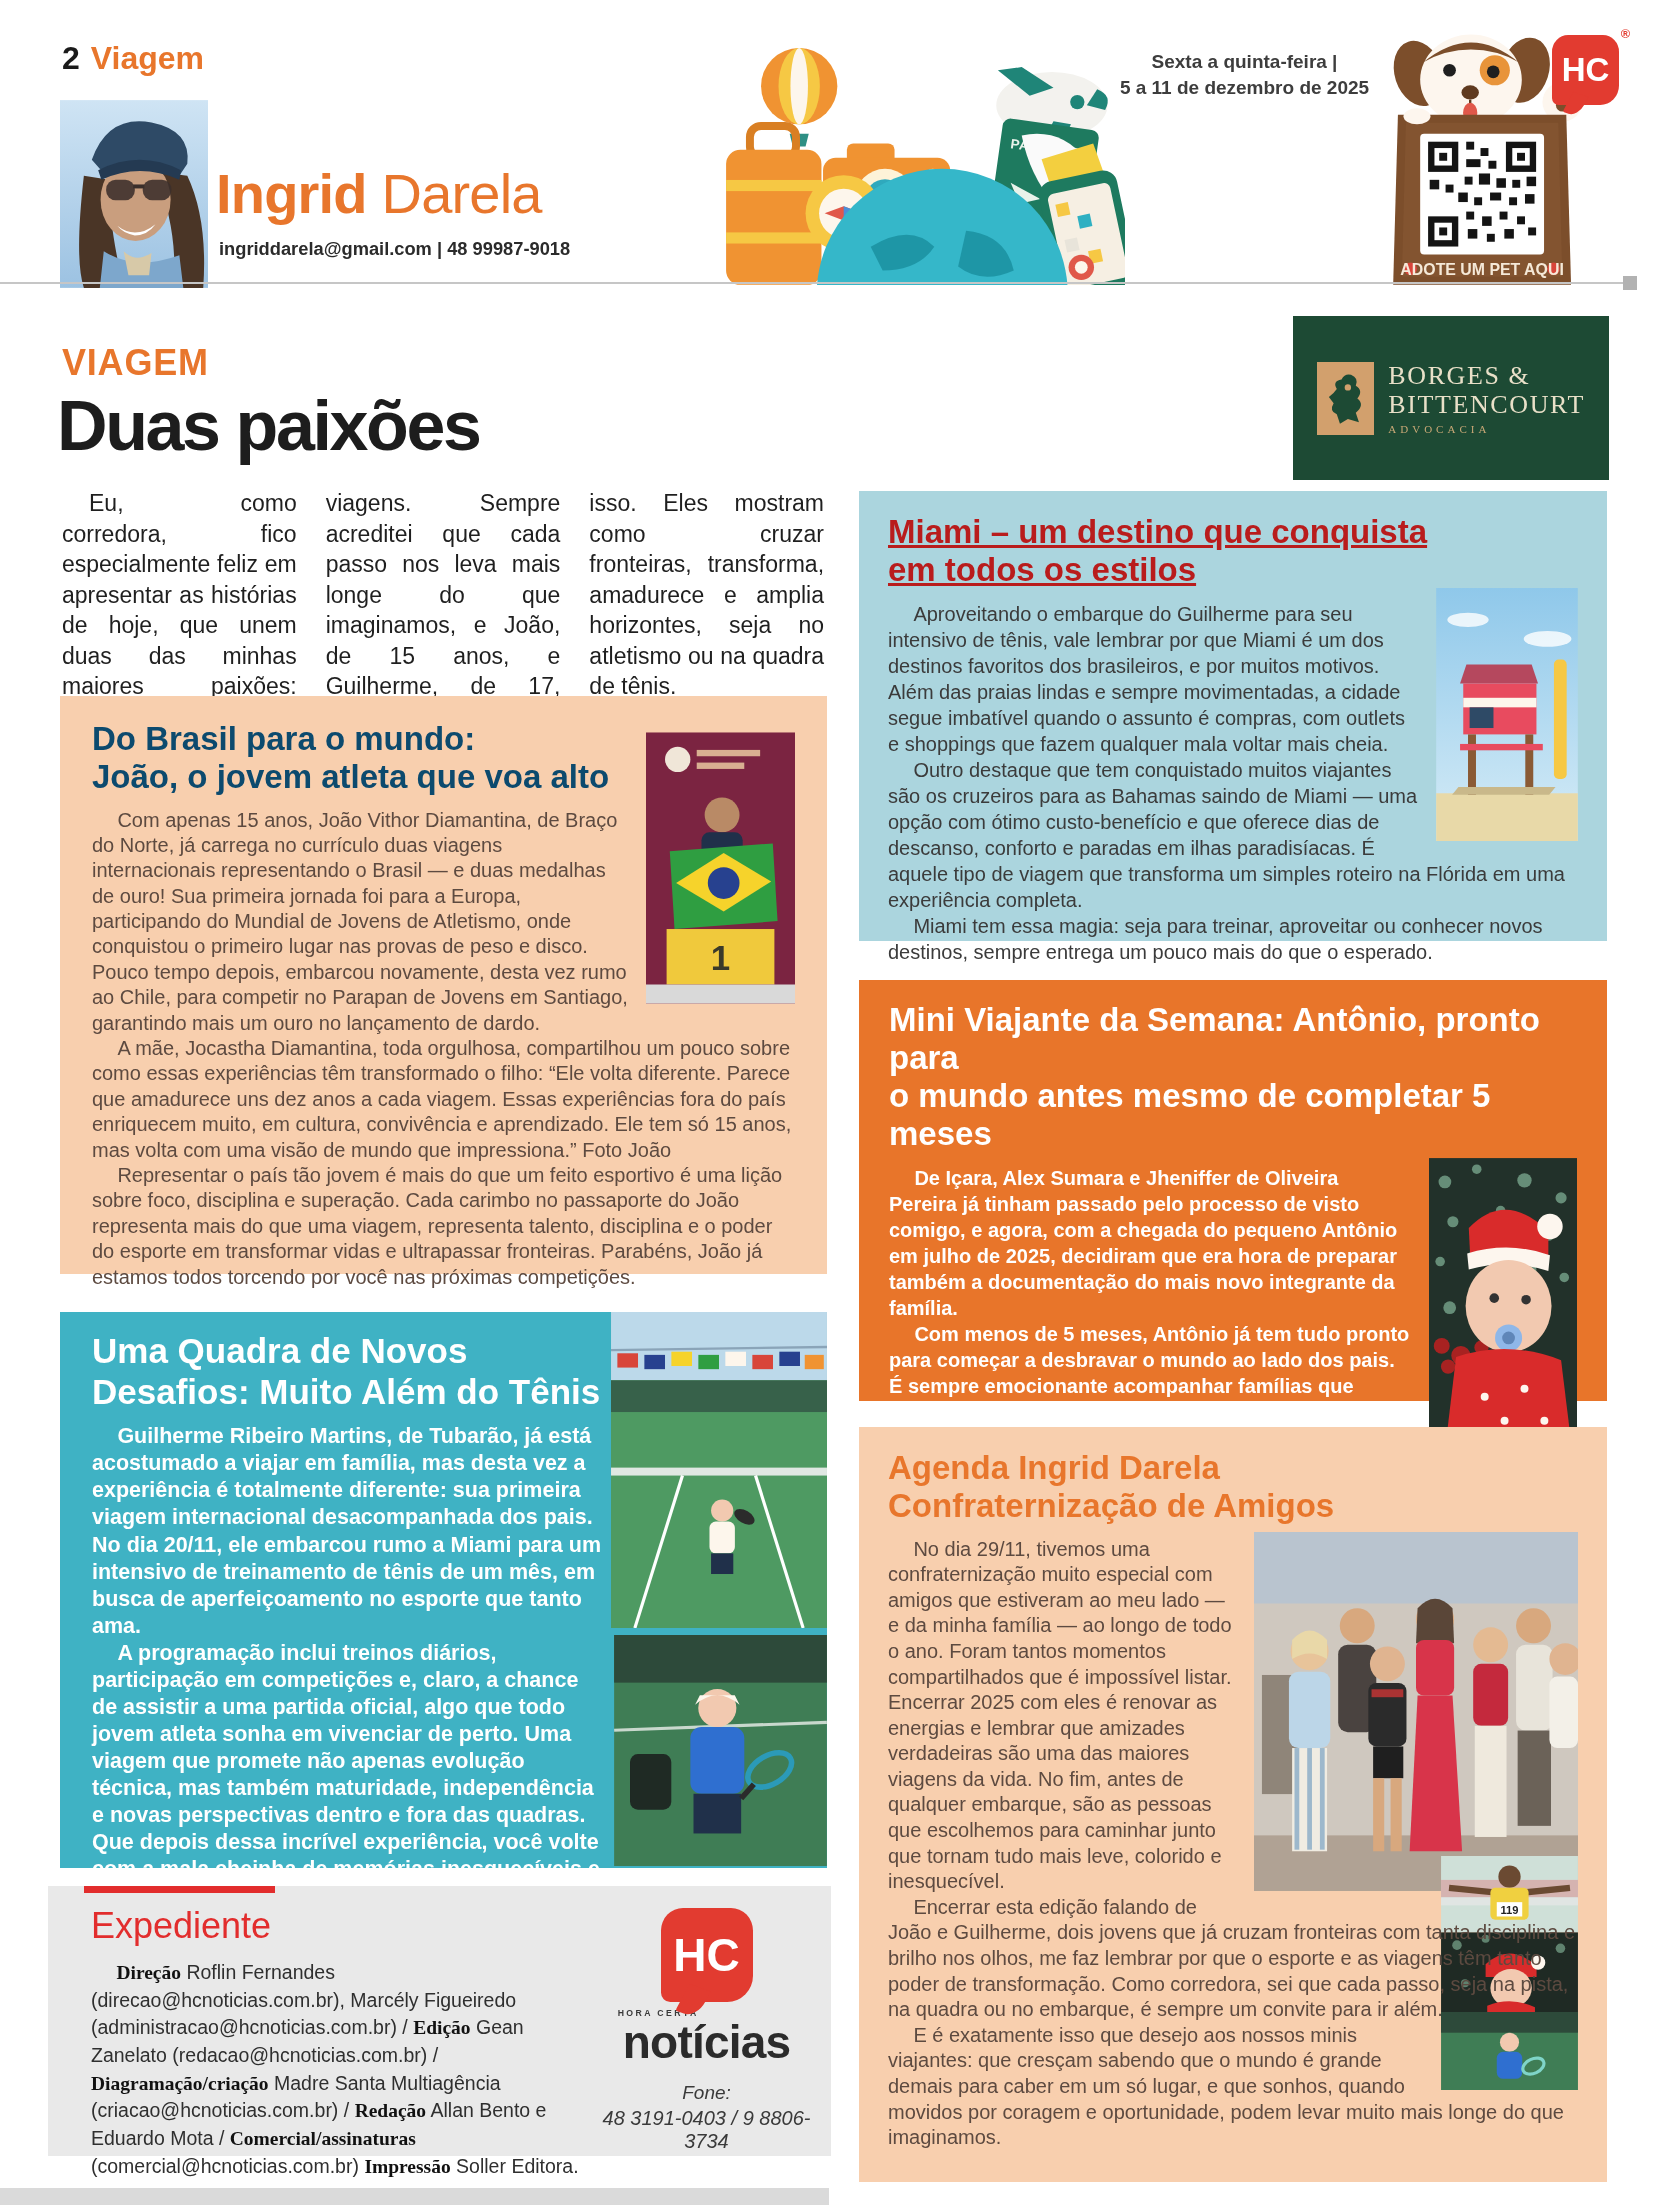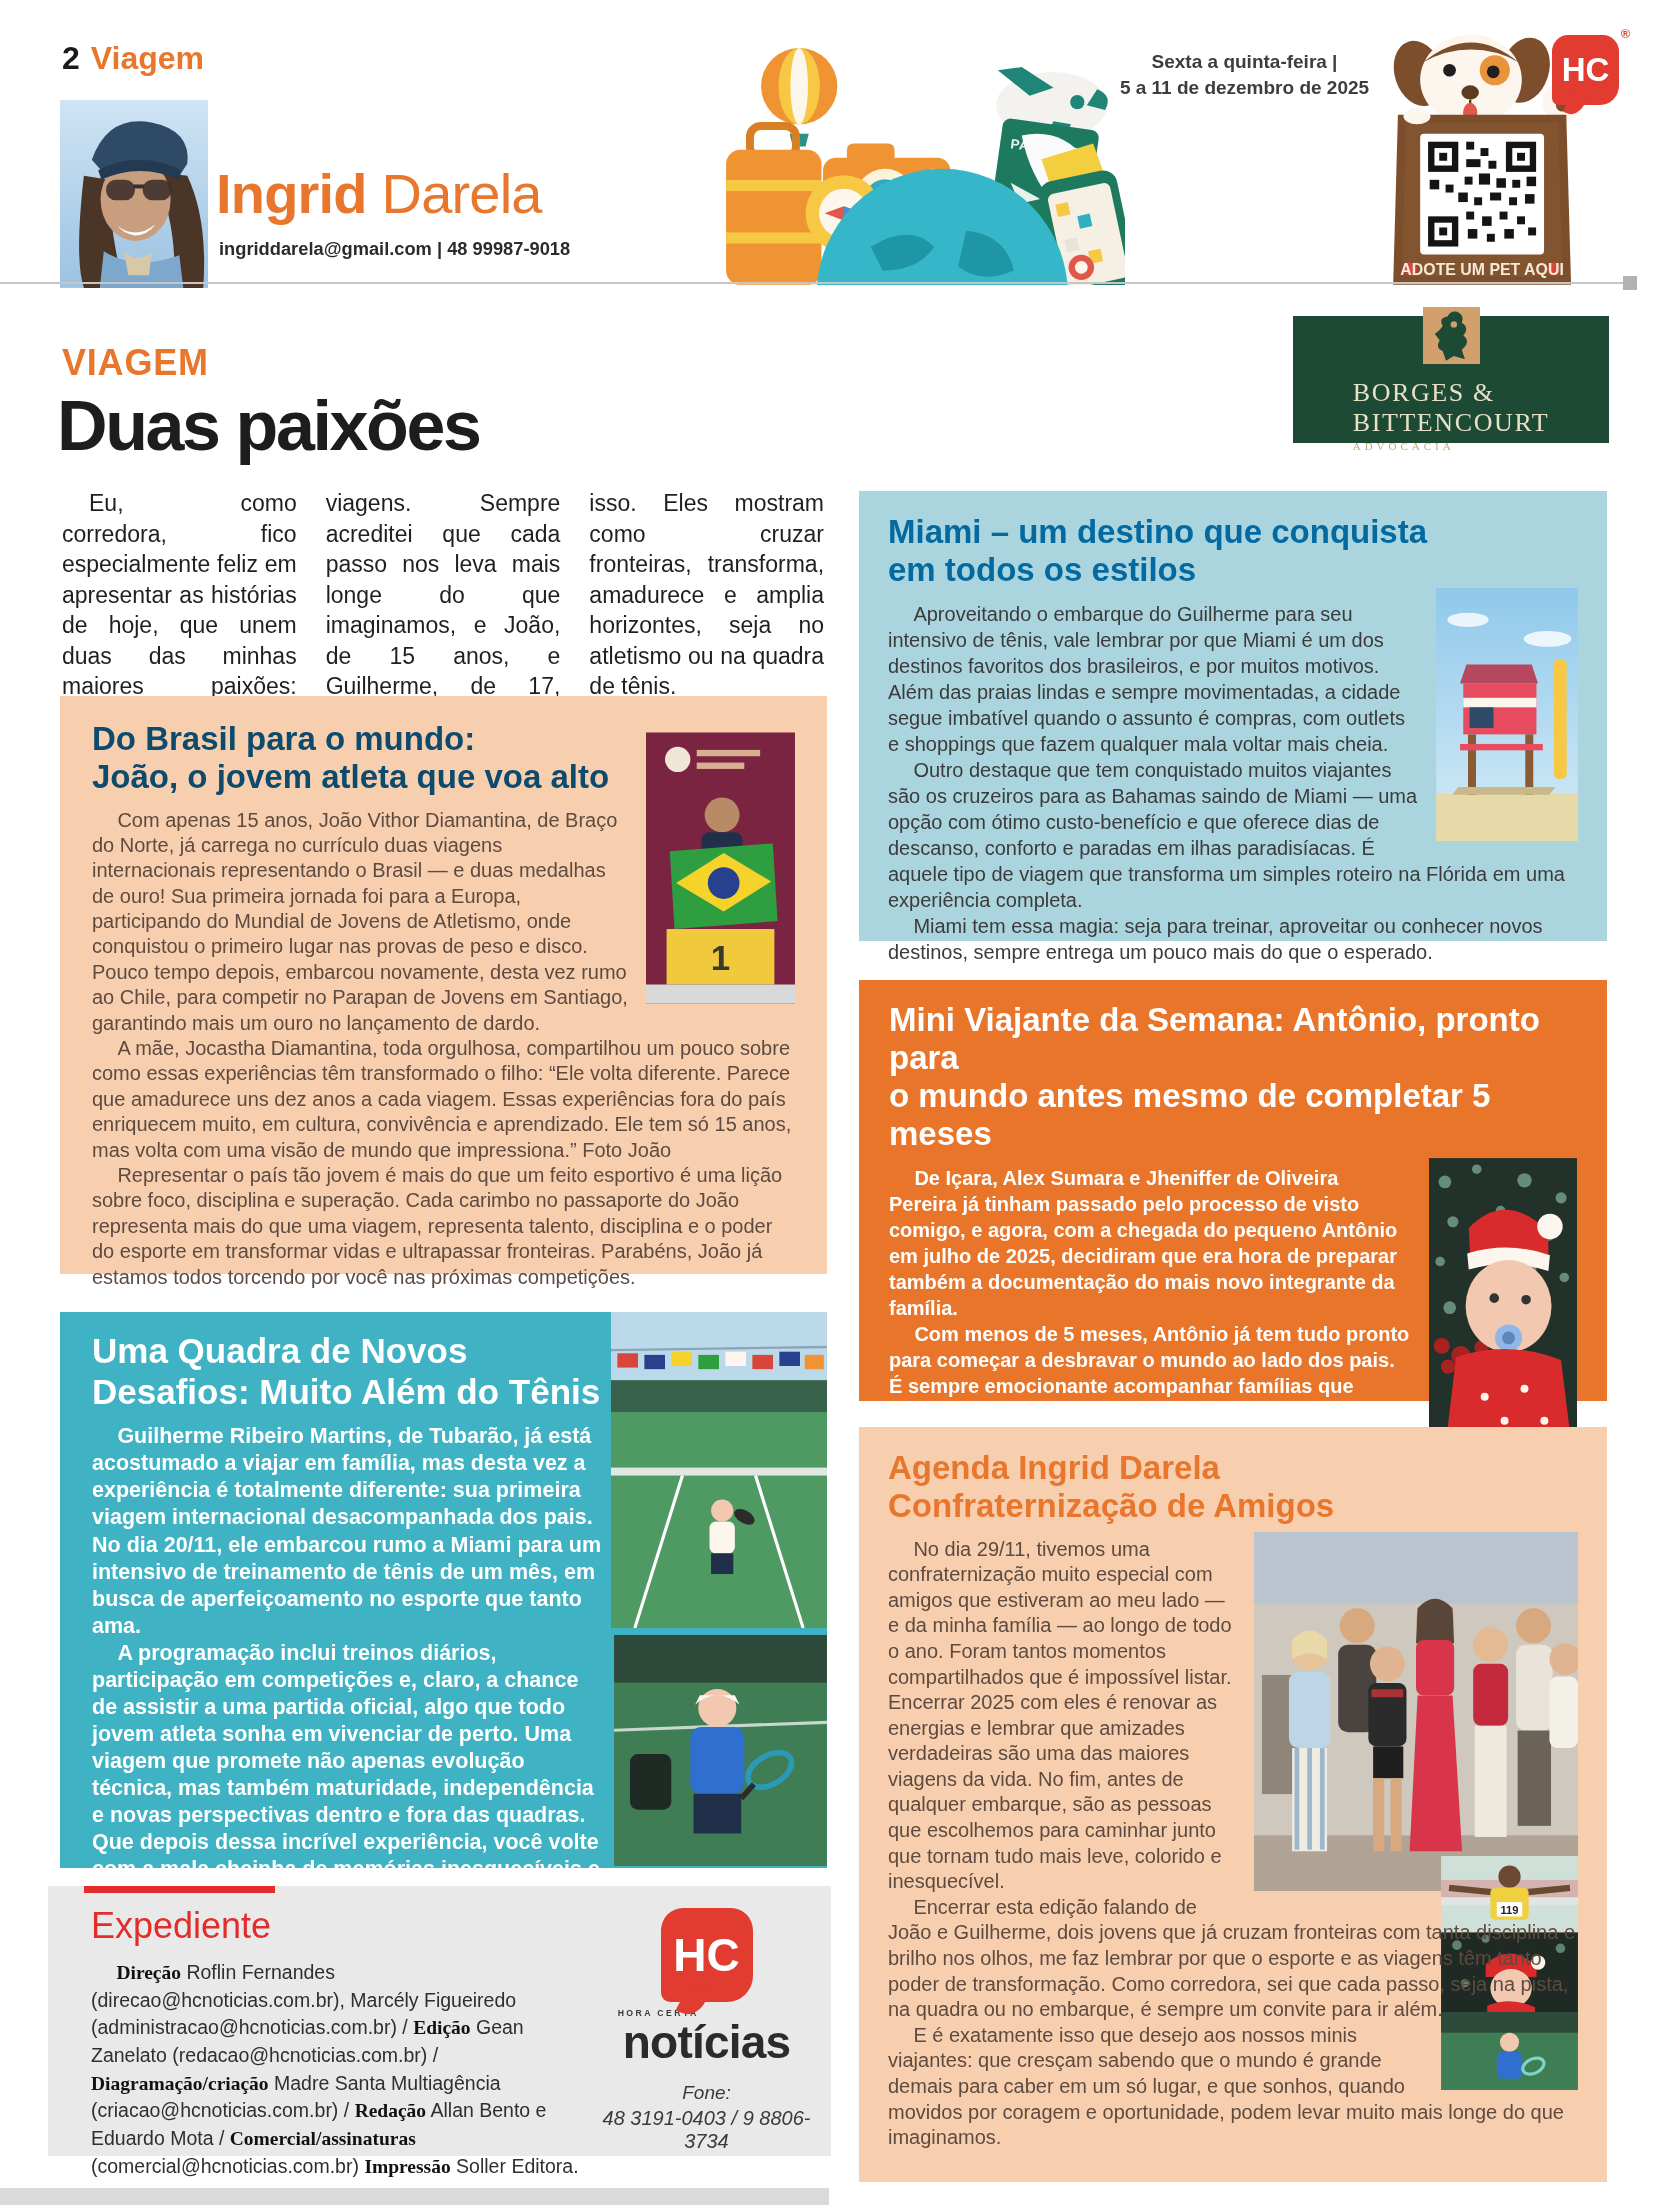--- a/index.html
+++ b/index.html
@@ -29,33 +29,33 @@
   .hdr-sq{left:1623px;top:276px;width:14.3px;height:14.3px;background:#b2b2b2;}
 
   
   .kicker{left:62px;top:342px;font-size:36px;font-weight:bold;color:#e8762c;letter-spacing:0.8px;}
   .headline{left:57px;top:386px;font-size:70px;font-weight:bold;color:#1d1d1d;letter-spacing:-2.4px;}
   .intro{left:62px;top:488px;width:762px;display:flex;gap:29px;}
   .intro div{flex:1;font-size:23px;line-height:1.33;color:#1f1f1f;text-align:justify;}
   .intro .c1{text-indent:27px;}
 
   
-  .borges{left:1293px;top:316px;width:316px;height:127px;background:#1d4a34;
-          display:flex;align-items:center;justify-content:center;gap:14.3px;flex-direction:column;}
+  .borges{left:1293px;top:316px;width:316px;height:164px;background:#1d4a34;
+          display:flex;align-items:center;justify-content:center;gap:14.3px;}
   .borges .mark{width:57px;height:73px;background:#d2a06d;display:flex;align-items:center;justify-content:center;}
   .borges .nm{font-family:"Liberation Serif",serif;color:#e9e0c8;font-size:26px;letter-spacing:1.6px;line-height:1.12;}
   .borges .sub{font-family:"Liberation Serif",serif;color:#c8a876;font-size:11px;letter-spacing:4px;margin-top:3.2px;}
 
   
   .bx{position:absolute;box-sizing:border-box;}
   .bx p{margin:0;text-indent:25.4px;}
   .bx .ttl{font-weight:bold;line-height:1.16;margin:0 0 11px 0;}
 
   .box-miami{left:859px;top:491px;width:748px;height:450px;background:#abd5de;padding:22px 29px;}
-  .box-miami .ttl{font-size:33px;color:#0369a1;}
+  .box-miami .ttl{font-size:33px;color:#b91c1c;text-decoration:underline;}
   .box-miami p{font-size:20px;line-height:1.3;color:#3b3b3b;}
   .ph-miami{float:right;width:142px;height:253px;margin:-12.7px 0 8px 17.5px;}
 
   .box-brasil{left:60px;top:696px;width:767px;height:578px;background:#f8cfae;padding:24px 32px;}
   .box-brasil .ttl{font-size:33px;color:#0c4a6e;}
   .box-brasil p{font-size:20px;line-height:1.27;color:#5d4a40;}
   .ph-joao{float:right;width:149px;height:272px;margin:-76px 0 8px 17.5px;}
 
   .box-mini{left:859px;top:980px;width:748px;height:421px;background:#e8752a;padding:20.7px 30px;}
   .box-mini .ttl{font-size:33px;color:#ffffff;}

